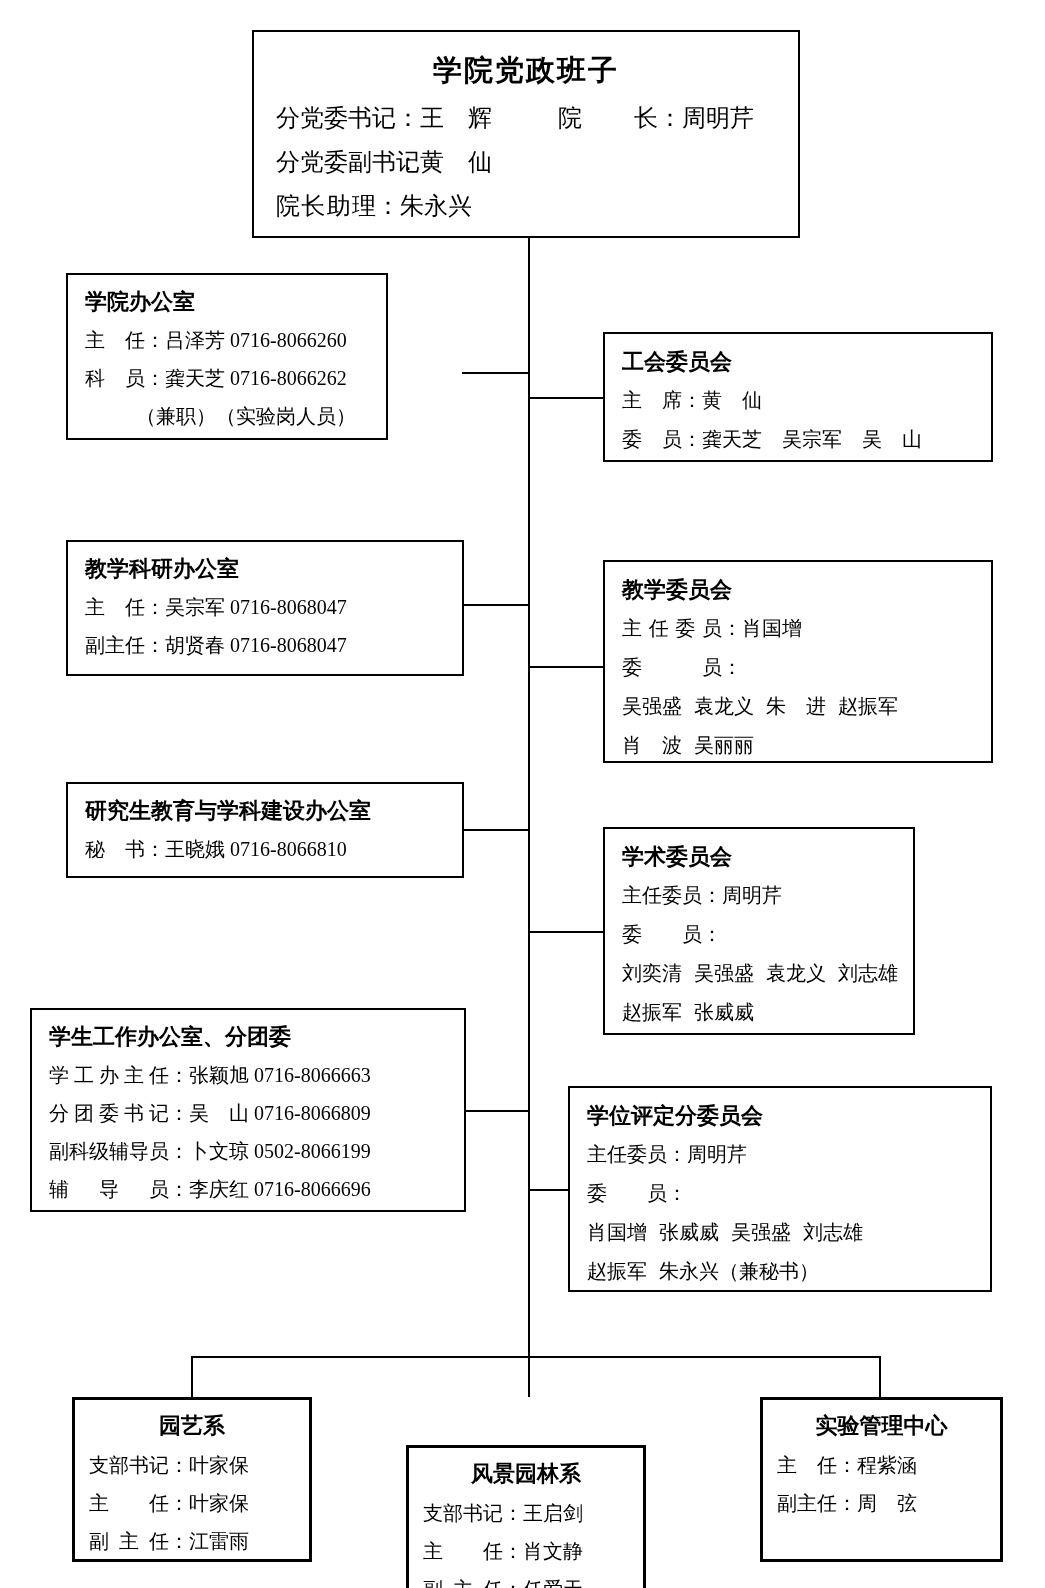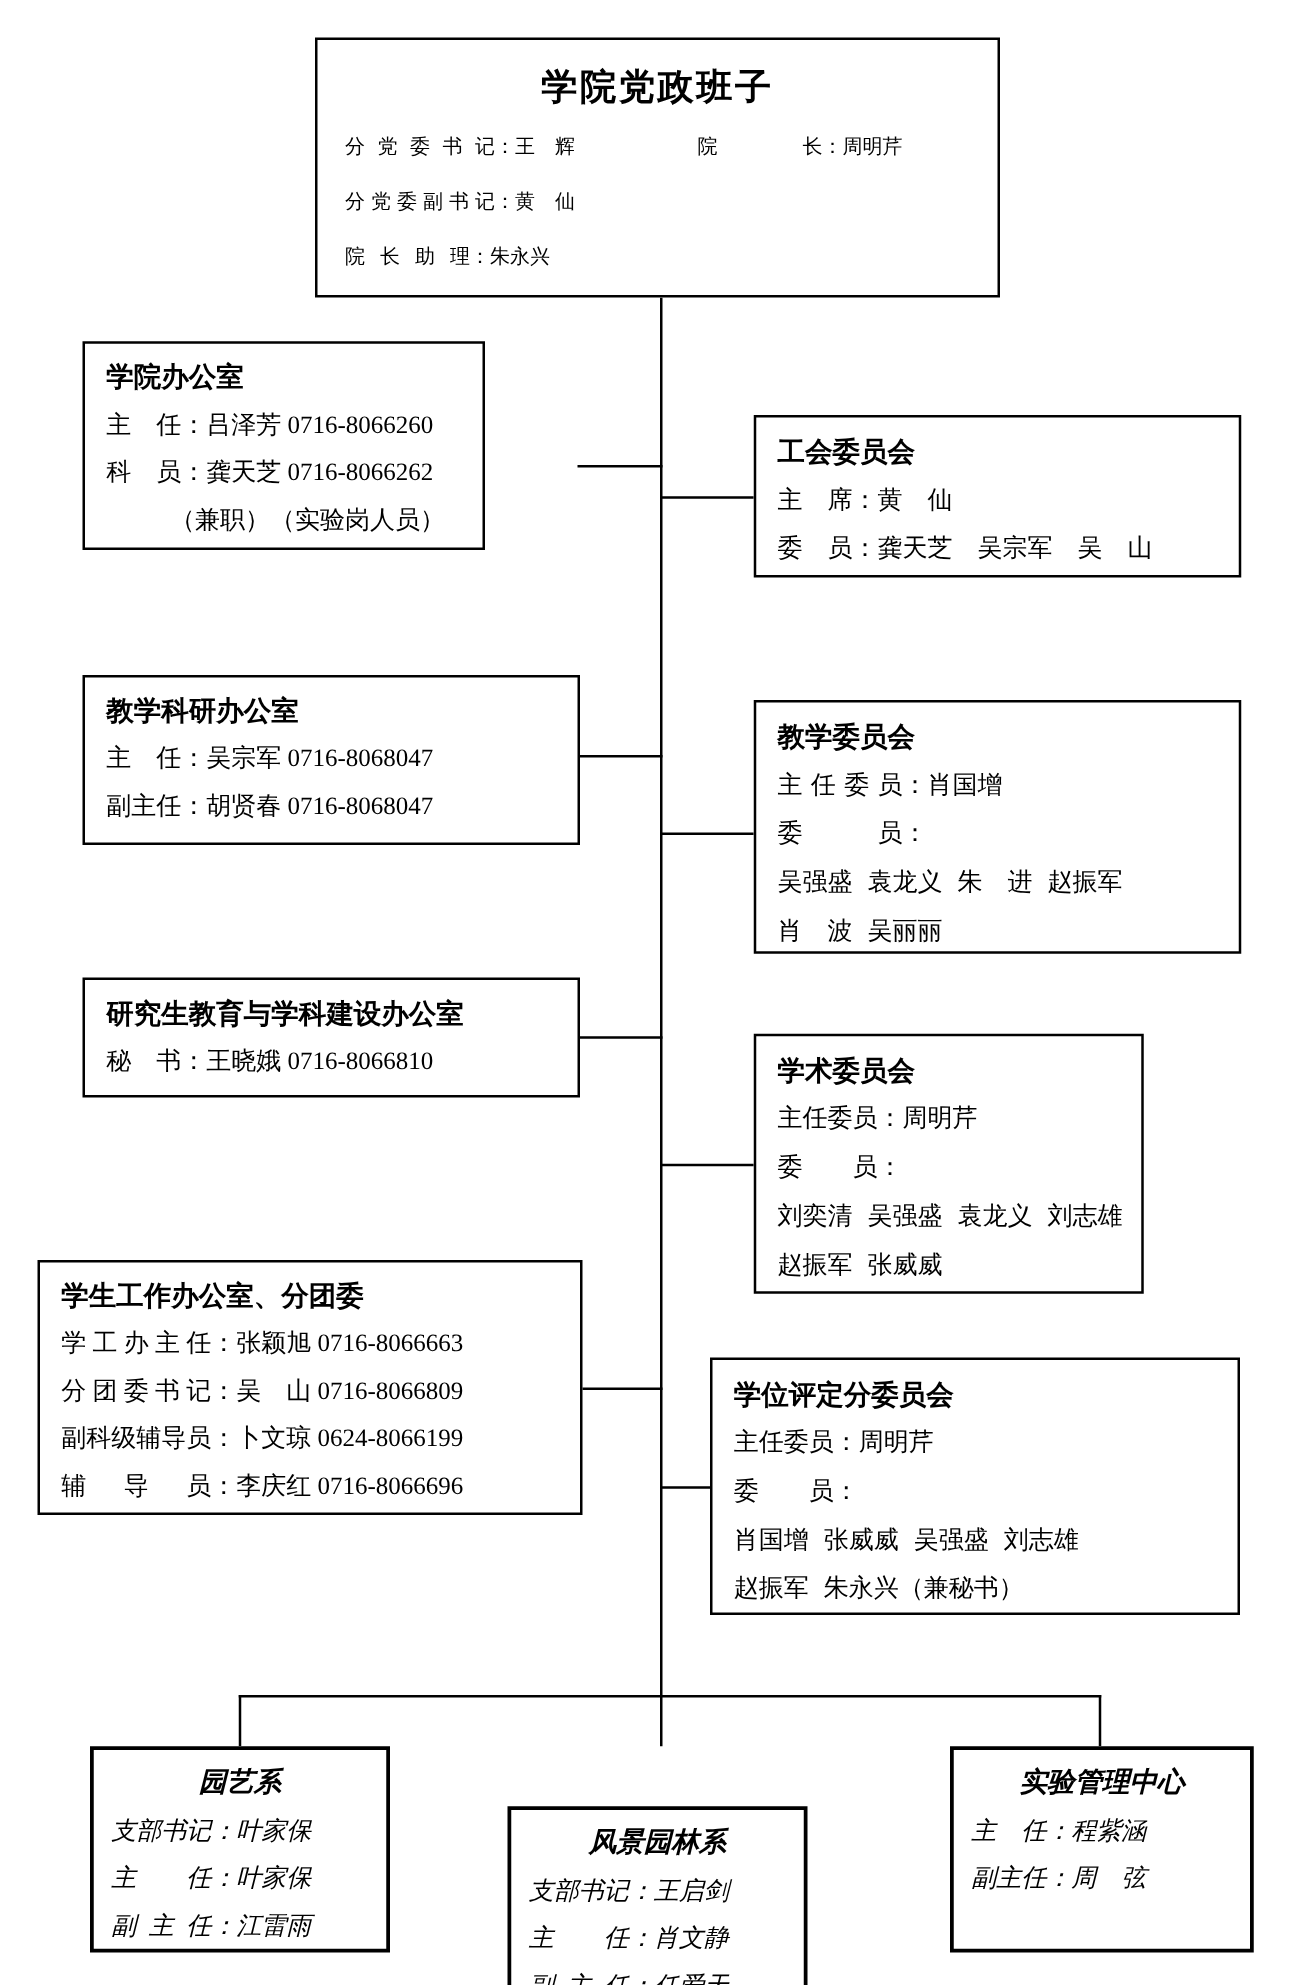--- a/index.html
+++ b/index.html
@@ -19,34 +19,34 @@
   }
   .box.thick { border-width:3px; }
   .line { position:absolute; background:#000000; }
 
   
   .root-box { padding:12px 22px 0 22px; }
   .root-title {
     text-align:center; font-weight:bold; font-size:29px; line-height:52px;
     letter-spacing:2px;
   }
-  .root-row { display:flex; line-height:44px; font-size:16px; white-space:nowrap; }
+  .root-row { display:flex; line-height:44px; font-size:24px; white-space:nowrap; }
   .root-row .half-l { width:282px; flex:none; }
   .root-row .half-r { flex:1; }
 
   
   .ofc { padding:8px 17px 0 17px; font-size:20px; }
   .ofc .title { font-weight:bold; font-size:22px; line-height:38px; white-space:nowrap; }
   .ofc .row { line-height:38px; white-space:nowrap; }
   .rb .title, .rb .row { line-height:39px; }
   .member-line { line-height:39px; white-space:nowrap; word-spacing:0.35em; }
   .note-line { line-height:38px; white-space:nowrap; padding-left:51px; }
 
   
-  .dept { padding:6px 14px 16px 14px; font-size:20px;font-style:italic; }
+  .dept { padding:6px 14px 16px 14px; font-size:20px; }
   .dept .title {
     font-weight:bold; font-size:22px; line-height:40px; text-align:center; white-space:nowrap;
   }
   .dept .row { line-height:38px; white-space:nowrap; }
 
   
   .lbl {
     display:inline-block;
     text-align:justify;
     text-align-last:justify;
@@ -119,21 +119,21 @@
 
   <div class="box ofc" style="left:66px; top:782px; width:398px; height:96px;">
     <div class="title">研究生教育与学科建设办公室</div>
     <div class="row"><span class="lbl lw3">秘书</span><span class="colon">：</span><span>王晓娥 0716-8066810</span></div>
   </div>
 
   <div class="box ofc" style="left:30px; top:1008px; width:436px; height:204px;">
     <div class="title">学生工作办公室、分团委</div>
     <div class="row"><span class="lbl lw6">学工办主任</span><span class="colon">：</span><span>张颖旭 0716-8066663</span></div>
     <div class="row"><span class="lbl lw6">分团委书记</span><span class="colon">：</span><span>吴　山 0716-8066809</span></div>
-    <div class="row"><span class="lbl lw6">副科级辅导员</span><span class="colon">：</span><span>卜文琼 0624-8066199</span></div>
+    <div class="row"><span class="lbl lw6">副科级辅导员</span><span class="colon">：</span><span>卜文琼 0502-8066199</span></div>
     <div class="row"><span class="lbl lw6">辅导员</span><span class="colon">：</span><span>李庆红 0716-8066696</span></div>
   </div>
 
   <div class="box ofc rb" style="left:603px; top:332px; width:390px; height:130px;">
     <div class="title">工会委员会</div>
     <div class="row"><span class="lbl lw3">主席</span><span class="colon">：</span><span>黄　仙</span></div>
     <div class="row"><span class="lbl lw3">委员</span><span class="colon">：</span><span>龚天芝　吴宗军　吴　山</span></div>
   </div>
 
   <div class="box ofc rb" style="left:603px; top:560px; width:390px; height:203px;">

